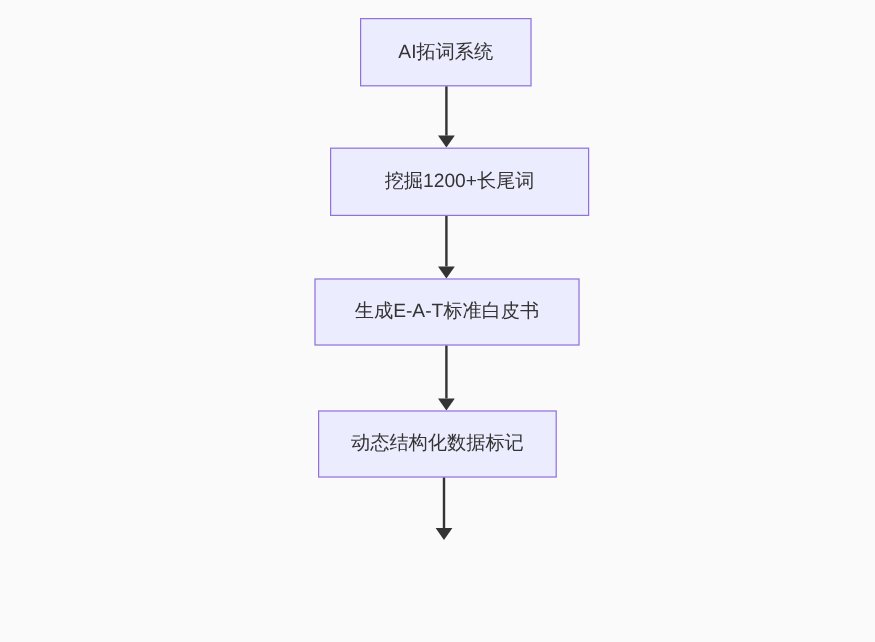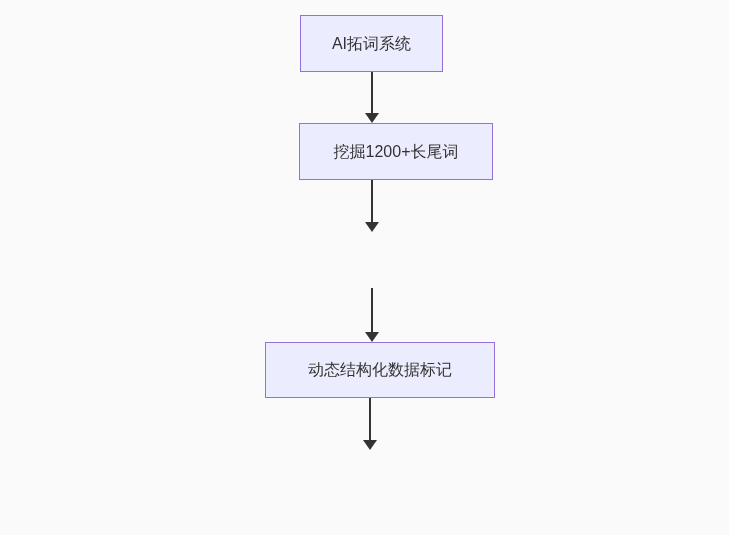--- a/index.html
+++ b/index.html
@@ -61,36 +61,39 @@
 
   <div class="flow-node" style="left:300px; top:15px; width:143px;">
     <span class="node-label">AI拓词系统</span>
   </div>
 
   <div class="flow-arrow" style="left:365px; top:72px; height:51px;">
     <div class="arrow-line"></div>
     <div class="arrow-head"></div>
   </div>
 
-  <div class="flow-node" style="left:275px; top:123px; width:194px;margin-left:24px;">
+  <div class="flow-node" style="left:275px; top:123px; width:216px;">
     <span class="node-label">挖掘1200+长尾词</span>
   </div>
 
   <div class="flow-arrow" style="left:365px; top:180px; height:52px;">
     <div class="arrow-line"></div>
     <div class="arrow-head"></div>
   </div>
 
+  <div class="flow-node" style="left:262px; top:232px; width:221px; height:56px;">
+    <span class="node-label">生成E-A-T标准白皮书</span>
+  </div>
 
   <div class="flow-arrow" style="left:365px; top:288px; height:54px;">
     <div class="arrow-line"></div>
     <div class="arrow-head"></div>
   </div>
 
-  <div class="flow-node" style="left:265px; top:342px; width:230px; height:56px;">
+  <div class="flow-node" style="left:265px; top:342px; width:199px; height:56px;">
     <span class="node-label">动态结构化数据标记</span>
   </div>
 
   <div class="flow-arrow" style="left:363px; top:398px; height:52px;">
     <div class="arrow-line"></div>
     <div class="arrow-head"></div>
   </div>
 
 
 </div>

